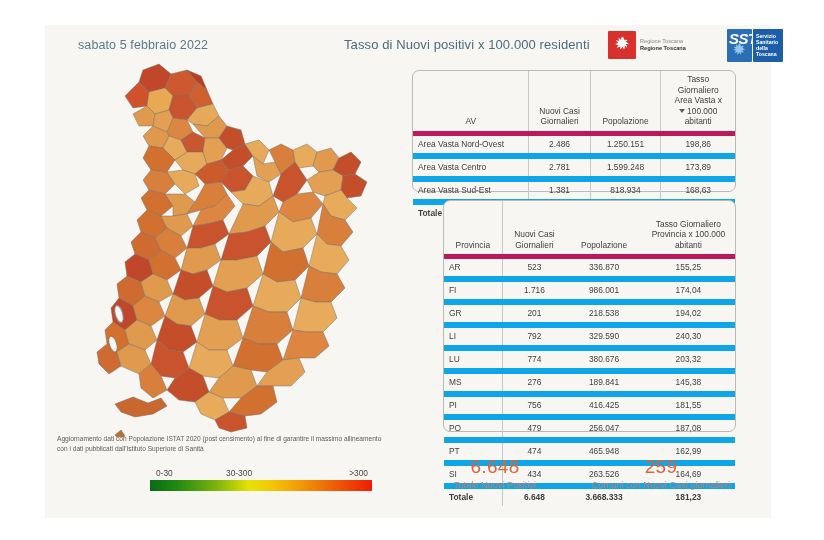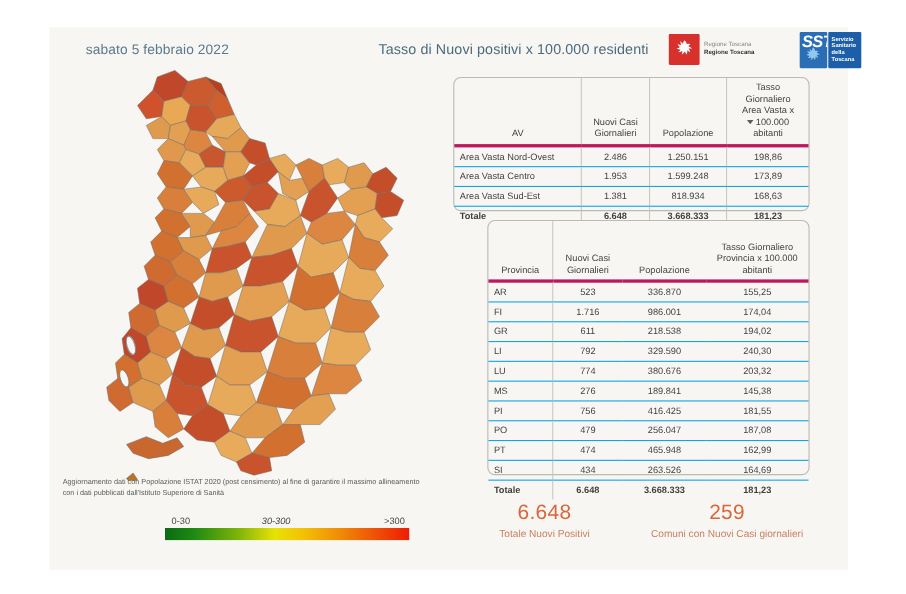--- a/index.html
+++ b/index.html
@@ -152,26 +152,26 @@
     font-size: 8.4px;
     color: #3f3f3f;
   }
   table.grid th {
     font-weight: normal;
     color: #3f3f3f;
     vertical-align: bottom;
     padding: 3px 5px 4px 5px;
     line-height: 10.5px;
     text-align: center;
-    border-bottom: 3px solid #be185d;
+    border-bottom: 5px solid #be185d;
   }
   table.grid td {
     padding: 3px 5px;
     line-height: 11px;
-    border-bottom: 1px solid #0ea5e9;
+    border-bottom: 6px solid #0ea5e9;
   }
   table.grid tr:last-child td { border-bottom: none; }
   .col-sep { border-left: 1px solid #c7c9c2; }
   .lbl { text-align: left; }
   .num { text-align: center; }
   .tot td { font-weight: bold; border-top: 1px solid #14532d; border-bottom: none !important; padding-top: 4px;}
   .sortmark {
     display: inline-block;
     width: 0; height: 0;
     border-left: 3px solid transparent;
@@ -212,21 +212,21 @@
        #ee5206 86%, #ee1c06 100%);
   }
   .legend .lab {
     position: absolute;
     top: 0;
     font-size: 8.4px;
     color: #444;
     white-space: nowrap;
   }
   .legend .lab.a { left: 6px; }
-  .legend .lab.b { left: 88px; font-style: italic; }
+  .legend .lab.b { left: 76px; }
   .legend .lab.c { right: 4px; }
 
   
   .stat {
     position: absolute;
     text-align: center;
   }
   .stat .val {
     font-size: 19px;
     color: #d9663b;
@@ -425,21 +425,21 @@
       </thead>
       <tbody>
         <tr>
           <td class="lbl">Area Vasta Nord-Ovest</td>
           <td class="num col-sep">2.486</td>
           <td class="num col-sep">1.250.151</td>
           <td class="num col-sep">198,86</td>
         </tr>
         <tr>
           <td class="lbl">Area Vasta Centro</td>
-          <td class="num col-sep">1.953</td>
+          <td class="num col-sep">2.781</td>
           <td class="num col-sep">1.599.248</td>
           <td class="num col-sep">173,89</td>
         </tr>
         <tr>
           <td class="lbl">Area Vasta Sud-Est</td>
           <td class="num col-sep">1.381</td>
           <td class="num col-sep">818.934</td>
           <td class="num col-sep">168,63</td>
         </tr>
         <tr class="tot">
@@ -481,21 +481,21 @@
           <td class="num">155,25</td>
         </tr>
         <tr>
           <td class="lbl">FI</td>
           <td class="num col-sep">1.716</td>
           <td class="num">986.001</td>
           <td class="num">174,04</td>
         </tr>
         <tr>
           <td class="lbl">GR</td>
-          <td class="num col-sep">611</td>
+          <td class="num col-sep">201</td>
           <td class="num">218.538</td>
           <td class="num">194,02</td>
         </tr>
         <tr>
           <td class="lbl">LI</td>
           <td class="num col-sep">792</td>
           <td class="num">329.590</td>
           <td class="num">240,30</td>
         </tr>
         <tr>

